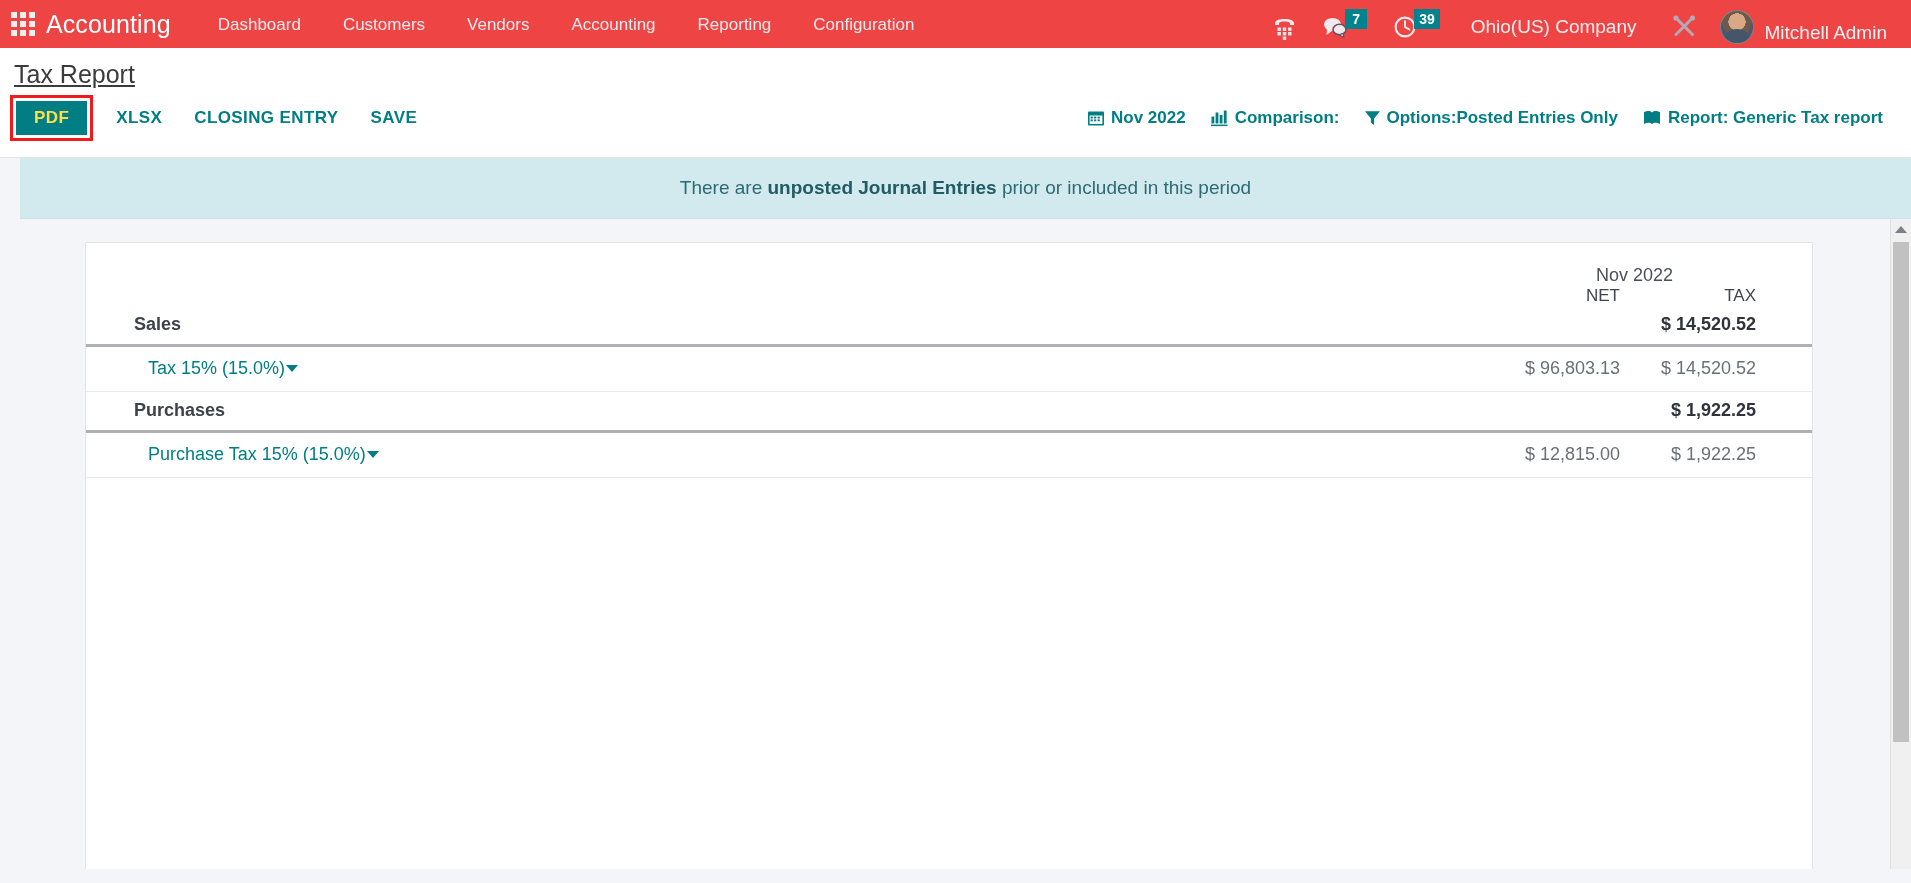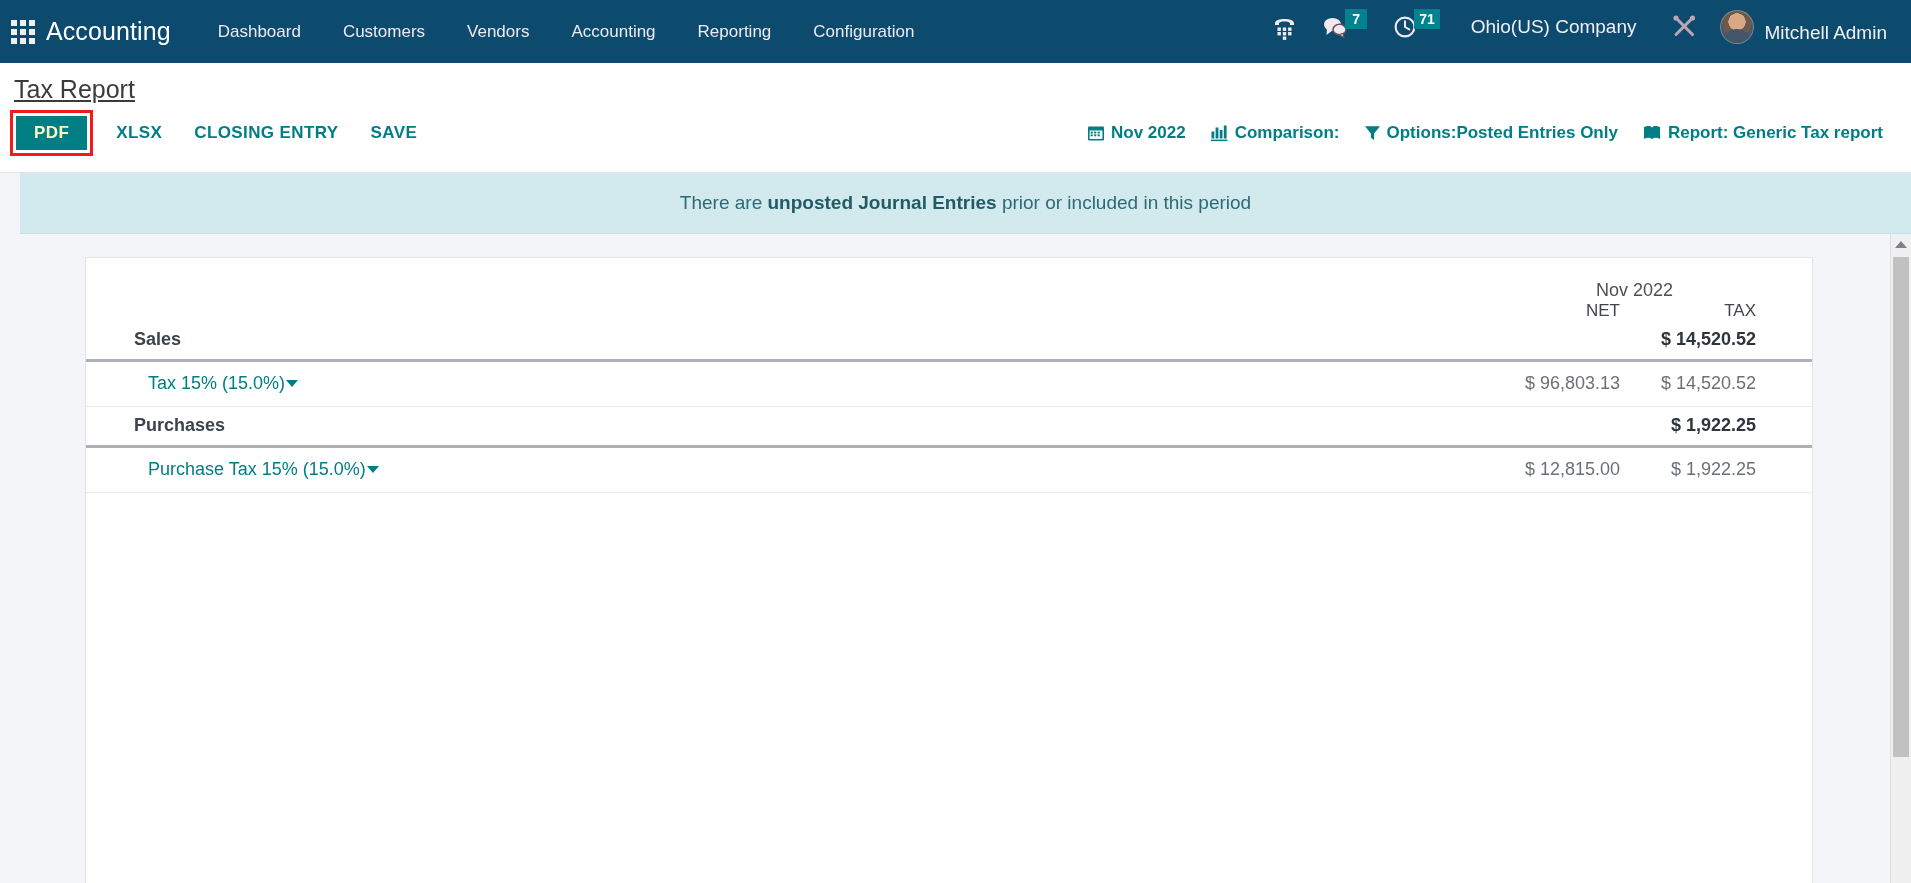--- a/index.html
+++ b/index.html
@@ -5,22 +5,22 @@
   * { box-sizing: border-box; margin: 0; padding: 0; }
   html, body {
     width: 1911px; height: 883px;
     font-family: "Liberation Sans", sans-serif;
     background: #f4f5f8;
     overflow: hidden;
   }
 
   
   .navbar {
-    height: 63px;
-    background: #0c4a6e;
+    height: 48px;
+    background: #ef4444;
     display: flex;
     align-items: center;
     color: #ffffff;
     position: relative;
   }
   .apps-grid {
     width: 46px; height: 53px;
     display: flex; align-items: center; justify-content: center;
     cursor: pointer;
   }
@@ -117,21 +117,21 @@
   }
   .btn-left-group { display: flex; align-items: center; }
   .pdf-wrap {
     border: 3px solid #f01c1c;
     padding: 3px;
     display: inline-flex;
     margin-right: 7px;
   }
   .btn-pdf {
     background: #017e84;
-    color: #fef9c3;
+    color: #fde047;
     font-size: 17px;
     font-weight: 700;
     letter-spacing: .4px;
     padding: 7px 18px;
     border: none;
     cursor: pointer;
     line-height: 1.2;
   }
   .btn-flat {
     background: transparent;
@@ -327,21 +327,21 @@
         <path d="M20 17.5 L21 21.5 L16 18.8 Z" fill="#f0eaef" stroke="#6b4c63" stroke-width="1.2"></path>
       </svg>
       <span class="badge">7</span>
     </div>
 
     <div class="nav-icon">
       <svg width="24" height="24" viewBox="0 0 24 24">
         <circle cx="12" cy="12" r="9.4" fill="none" stroke="#f0eaef" stroke-width="2.1"></circle>
         <path d="M12 6.3 L12 12 L16.3 14.4" fill="none" stroke="#f0eaef" stroke-width="2" stroke-linecap="round"></path>
       </svg>
-      <span class="badge">71</span>
+      <span class="badge">39</span>
     </div>
 
     <div class="company-name">Ohio(US) Company</div>
 
     <div class="tools-icon">
       <svg width="27" height="27" viewBox="0 0 27 27">
         <g stroke="#b8a6b4" stroke-width="3.1" stroke-linecap="round">
           <line x1="5" y1="5" x2="21.5" y2="21.5"></line>
           <line x1="21.5" y1="5" x2="5" y2="21.5"></line>
         </g>

